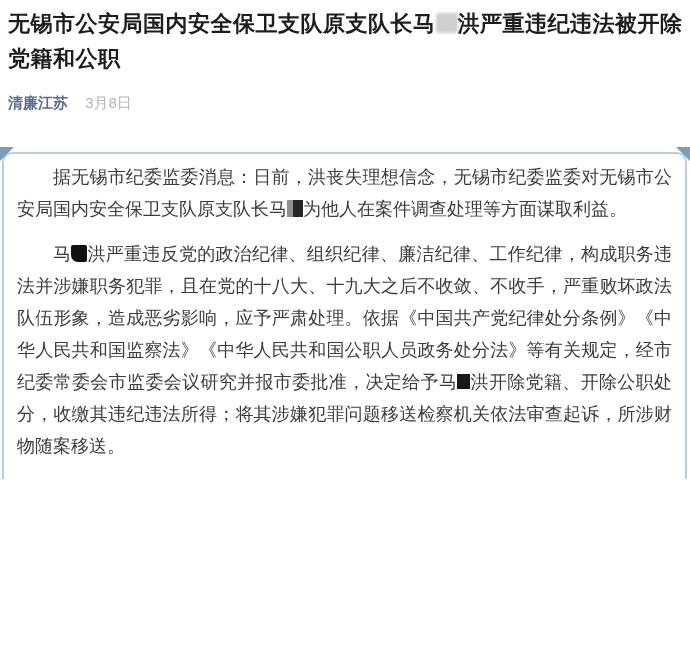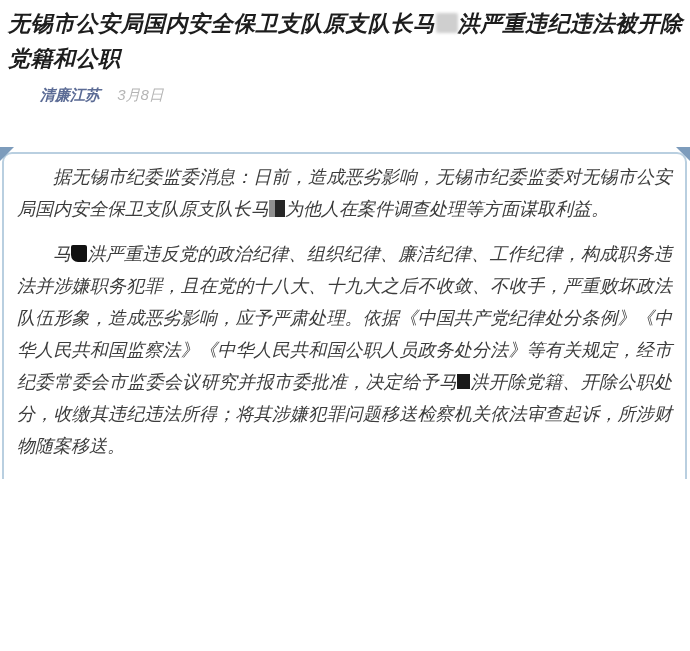--- a/index.html
+++ b/index.html
@@ -1,31 +1,31 @@
 <!DOCTYPE html>
 <html><head>
 <meta charset="utf-8">
 <style>
   html,body { margin:0; padding:0; }
   body { font-family: "Liberation Sans", "DejaVu Sans", sans-serif; background:#ffffff; }
 
   .page {
     position:relative; width:690px; height:479px;
-    background:#ffffff; overflow:hidden;font-style:italic;
+    background:#ffffff; overflow:hidden;
   }
 
   
   .title {
     position:absolute; left:8px; top:6px; right:6px;
     margin:0; font-size:22px; font-weight:700; color:#1d1d1d;
     line-height:35px; letter-spacing:0.5px;
   }
 
   
-  .byline { position:absolute; left:8px; top:86px; font-size:15px;margin-left:32px; }
+  .byline { position:absolute; left:8px; top:94px; font-size:15px; }
   .account { color:#5b6b95; font-weight:600; text-decoration:none; cursor:pointer; }
   .date { color:#b5b5b5; margin-left:13px; }
 
   
   .frame {
     position:absolute; left:2px; right:3px; top:152px; height:530px;
     border:2px solid #b9cfe0; border-radius:10px;
     box-sizing:border-box; padding-top:5px; background:#ffffff;
   }
   .corner { position:absolute; width:14px; height:14px; background:#7d9cbc; z-index:3; }
@@ -75,21 +75,21 @@
   <div class="byline">
     <a class="account">清廉江苏</a>
     <span class="date">3月8日</span>
   </div>
 
   <div class="corner corner-tl"></div>
   <div class="corner corner-tr"></div>
 
   <div class="frame">
 
-    <p class="para p1"><span>据无锡市纪委监委消息：日前，造成恶劣影响，无锡市纪委监委对无锡市公安局国内安全保卫支队原支队长马</span><span class="redact redact-dark"></span><span>为他人在案件调查处理等方面谋取利益。</span></p>
+    <p class="para p1"><span>据无锡市纪委监委消息：日前，洪丧失理想信念，无锡市纪委监委对无锡市公安局国内安全保卫支队原支队长马</span><span class="redact redact-dark"></span><span>为他人在案件调查处理等方面谋取利益。</span></p>
 
 
     <p class="para p3"><span>马</span><span class="redact redact-black"></span><span>洪严重违反党的政治纪律、组织纪律、廉洁纪律、工作纪律，构成职务违法并涉嫌职务犯罪，且在党的十八大、十九大之后不收敛、不收手，严重败坏政法队伍形象，造成恶劣影响，应予严肃处理。依据《中国共产党纪律处分条例》《中华人民共和国监察法》《中华人民共和国公职人员政务处分法》等有关规定，经市纪委常委会市监委会议研究并报市委批准，决定给予马</span><span class="redact redact-sq"></span><span>洪开除党籍、开除公职处分，收缴其违纪违法所得；将其涉嫌犯罪问题移送检察机关依法审查起诉，所涉财物随案移送。</span></p>
 
   </div>
 
   <div class="watermark">
     <div class="watermark-inner"></div>
   </div>
 

